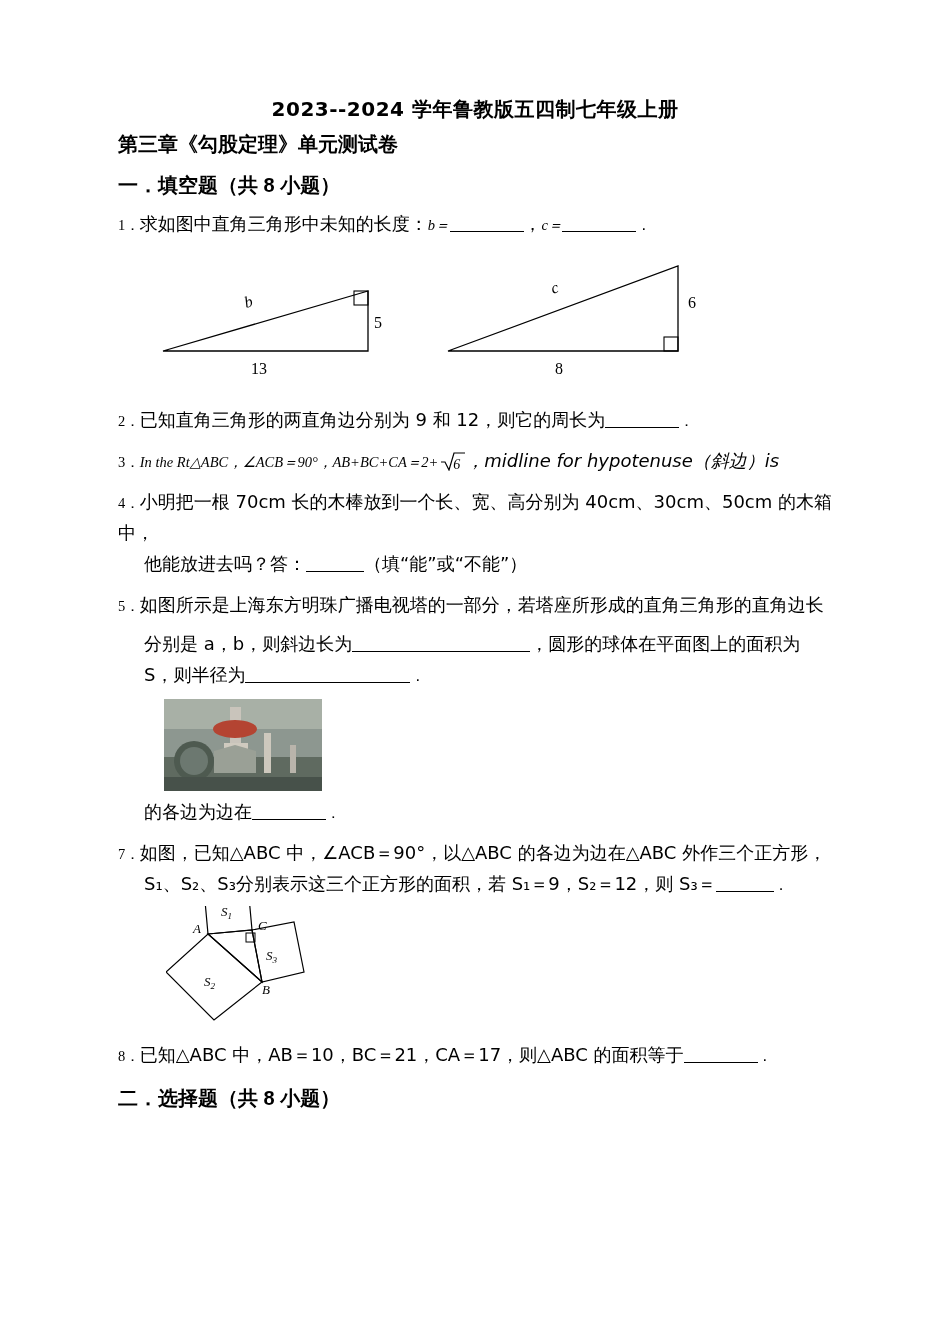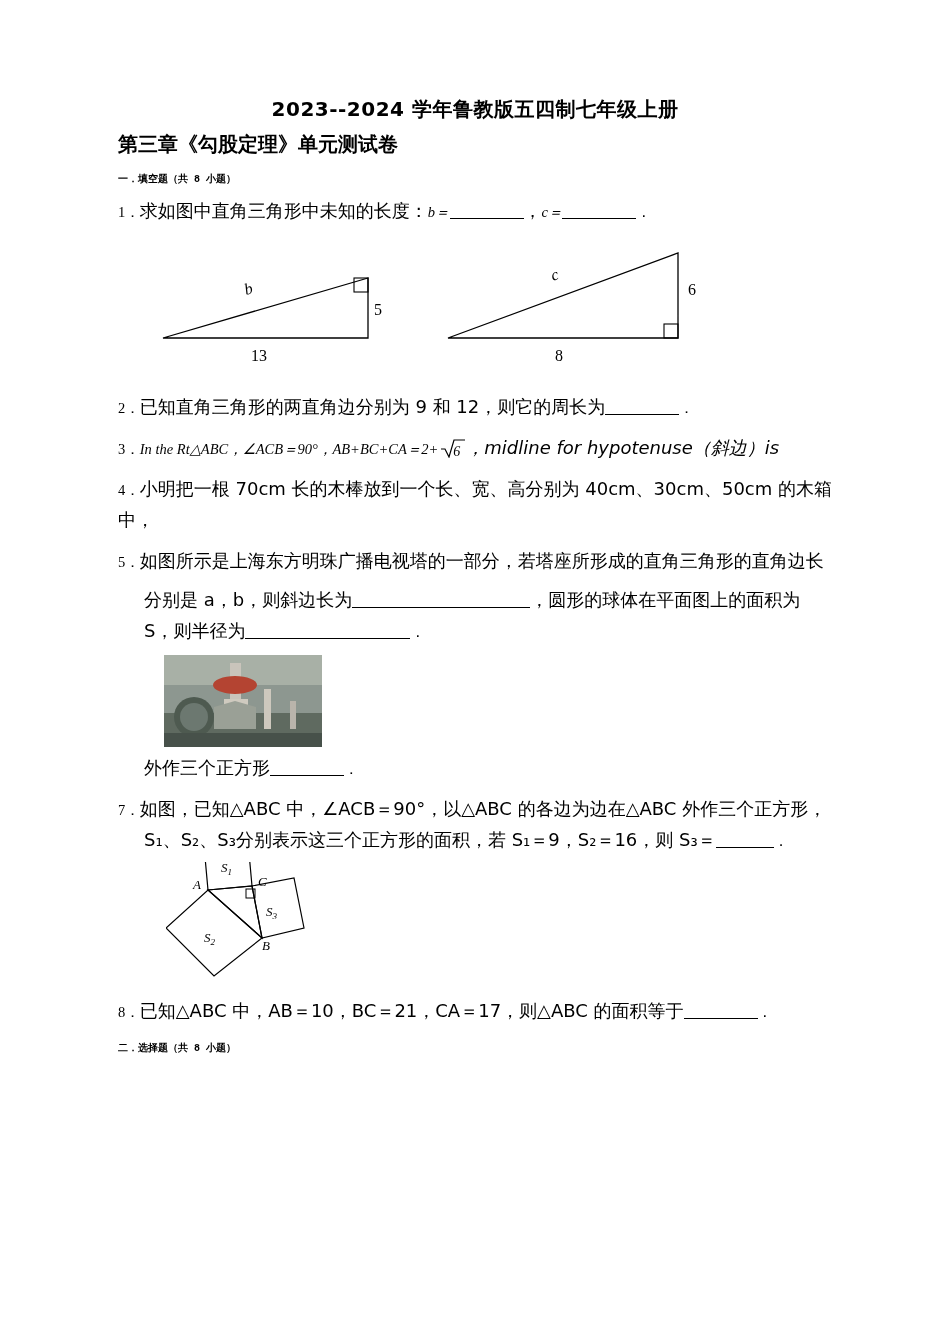--- a/index.html
+++ b/index.html
@@ -31,23 +31,23 @@
     font-family: "DejaVu Sans", sans-serif;
   }
   .title-line2 {
     font-weight: bold;
     font-size: 20px;
     margin: 6px 0 14px 0;
     font-family: "DejaVu Sans", sans-serif;
   }
   .section-head {
     font-weight: bold;
-    font-size: 10px;
+    font-size: 20px;
     margin: 10px 0 10px 0;
-    font-family: Liberation Mono, monospace;
+    font-family: Liberation Sans, sans-serif;
   }
   .q {
     font-size: 14.5px;
     line-height: 30px;
     margin: 10px 0 0 0;
     text-align: justify;
   }
   .q .num {
     font-family: "Liberation Serif", serif;
   }
@@ -147,20 +147,23 @@
   <div class="q">
     <span class="num">3．</span><span class="it">In the Rt△ABC，∠ACB＝90°，AB+BC+CA＝2+</span><span class="sqrt-wrap">
       <svg width="26" height="20" viewBox="0 0 26 20" style="vertical-align:-4px">
         <path d="M1,11 L5,11 L9,19 L14,2 L25,2" fill="none" stroke="#000" stroke-width="1.2"></path>
       </svg><span style="position:absolute;left:15px;top:3px;font-style:italic;font-size:14px">6</span>
     </span><span class="it cjk">，midline for hypotenuse（斜边）is</span>
   </div>
 
   <div class="q">
     <span class="num">4．</span><span class="cjk">小明把一根 70cm 长的木棒放到一个长、宽、高分别为 40cm、30cm、50cm 的木箱中，</span>
+  </div>
+  <div class="q" style="margin-top:0">
+    <span class="indent"></span><span class="cjk">他能放进去吗？答：</span><span class="blank-xs"></span><span class="cjk">（填“能”或“不能”）</span>
   </div>
 
   <div class="q">
     <span class="num">5．</span><span class="cjk">如图所示是上海东方明珠广播电视塔的一部分，若塔座所形成的直角三角形的直角边长</span>
   </div>
   <div class="q" style="margin-top:8px">
     <span class="indent"></span><span class="cjk">分别是 a，b，则斜边长为</span><span class="blank-l"></span><span class="cjk">，圆形的球体在平面图上的面积为</span>
   </div>
   <div class="q" style="margin-top:0">
     <span class="indent"></span><span class="cjk">S，则半径为</span><span class="blank-m"></span><span>．</span>
@@ -177,28 +180,28 @@
       <ellipse cx="71" cy="30" rx="22" ry="9" fill="#b44432"></ellipse>
       <rect x="60" y="44" width="24" height="8" fill="#cfcabf"></rect>
       <path d="M50,52 L71,46 L92,52 L92,74 L50,74 Z" fill="#9aa096"></path>
       <rect x="100" y="34" width="7" height="40" fill="#cdc8bd"></rect>
       <rect x="126" y="46" width="6" height="28" fill="#b9b4ab"></rect>
       <rect x="0" y="78" width="158" height="14" fill="#47514a"></rect>
     </svg>
   </div>
 
   <div class="q" style="margin-top:0">
-    <span class="indent"></span><span class="cjk">外作三个正方形</span><span class="blank-s"></span><span>．</span>
+    <span class="indent"></span><span class="cjk">的各边为边在</span><span class="blank-s"></span><span>．</span>
   </div>
 
   <div class="q">
     <span class="num">7．</span><span class="cjk">如图，已知△ABC 中，∠ACB＝90°，以△ABC 的各边为边在△ABC 外作三个正方形，</span>
   </div>
   <div class="q" style="margin-top:0">
-    <span class="indent"></span><span class="cjk">S₁、S₂、S₃分别表示这三个正方形的面积，若 S₁＝9，S₂＝16，则 S₃＝</span><span class="blank-xs"></span><span>．</span>
+    <span class="indent"></span><span class="cjk">S₁、S₂、S₃分别表示这三个正方形的面积，若 S₁＝9，S₂＝12，则 S₃＝</span><span class="blank-xs"></span><span>．</span>
   </div>
 
   <div class="fig">
     <svg width="300" height="120" viewBox="0 0 300 120" style="margin-left:48px">
 
       <polygon points="42,28 86,24 96,76" fill="none" stroke="#000" stroke-width="1.2"></polygon>
 
       <polygon points="42,28 86,24 82,-20 38,-16" fill="none" stroke="#000" stroke-width="1.2"></polygon>
 
       <polygon points="42,28 96,76 48,114 0,66" fill="none" stroke="#000" stroke-width="1.2"></polygon>

